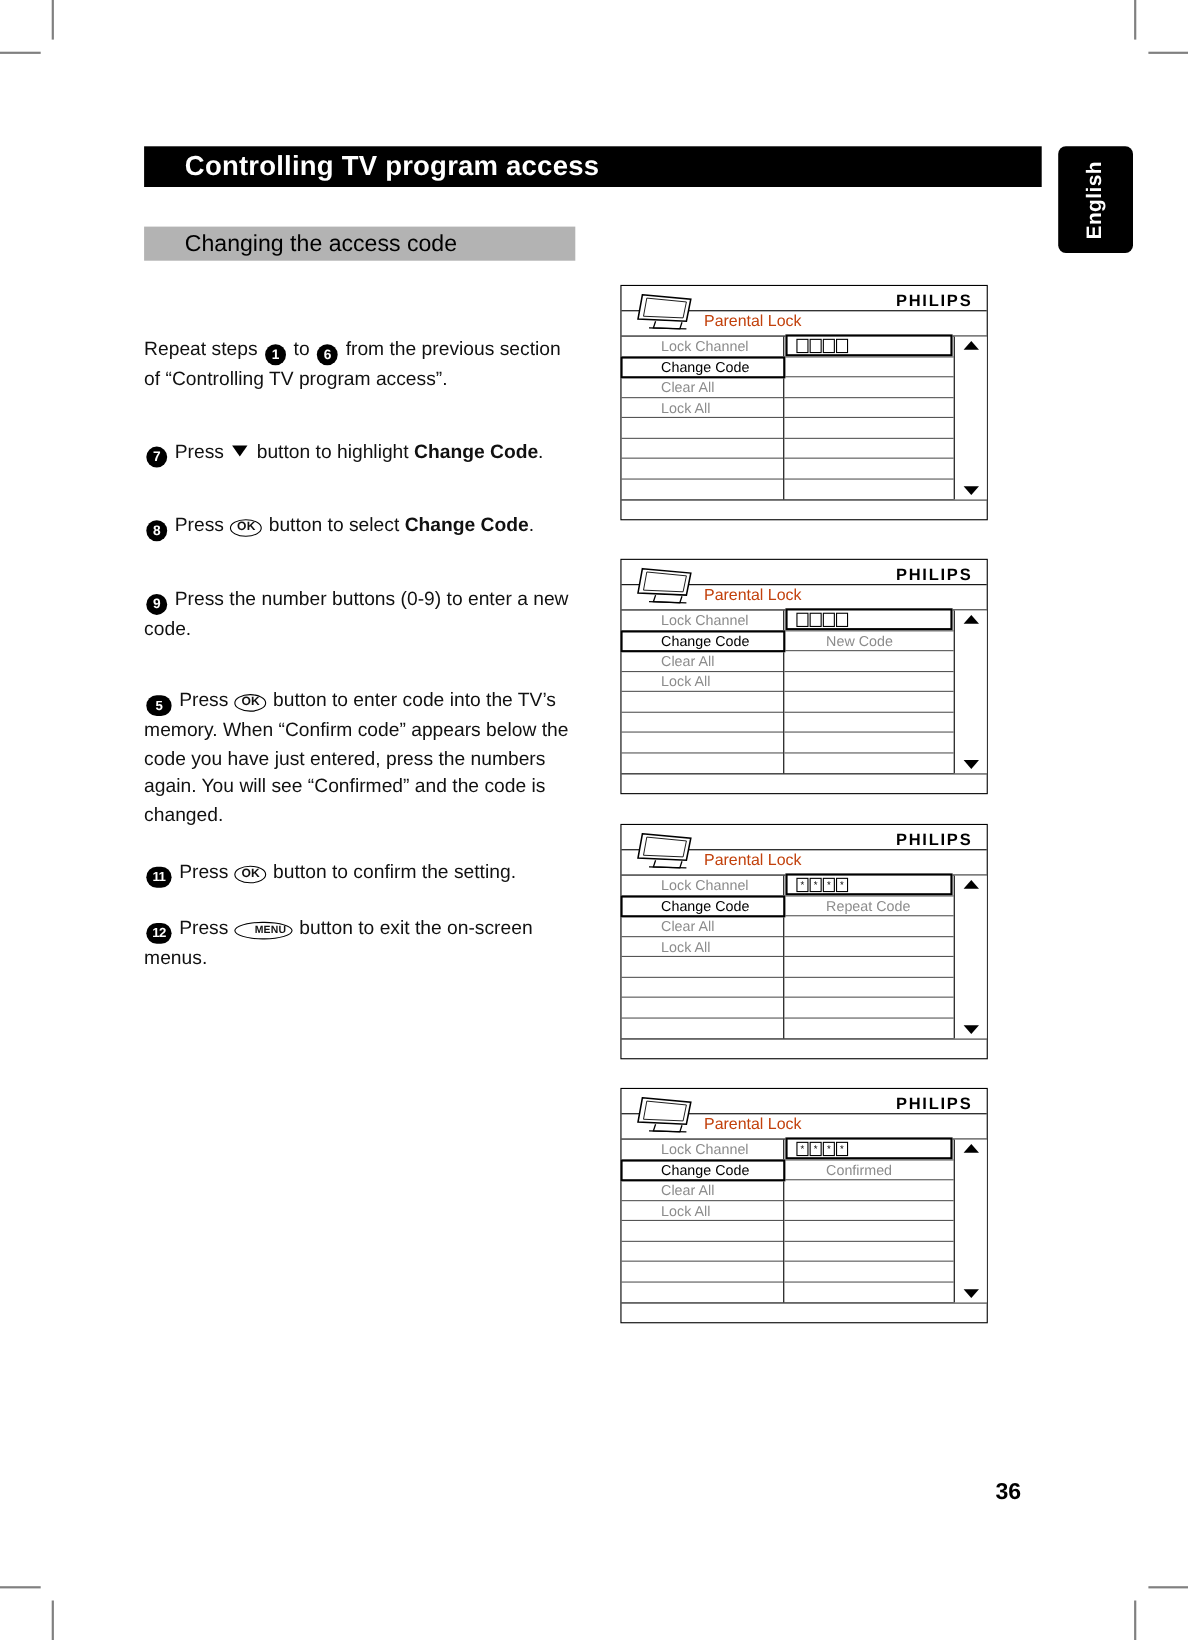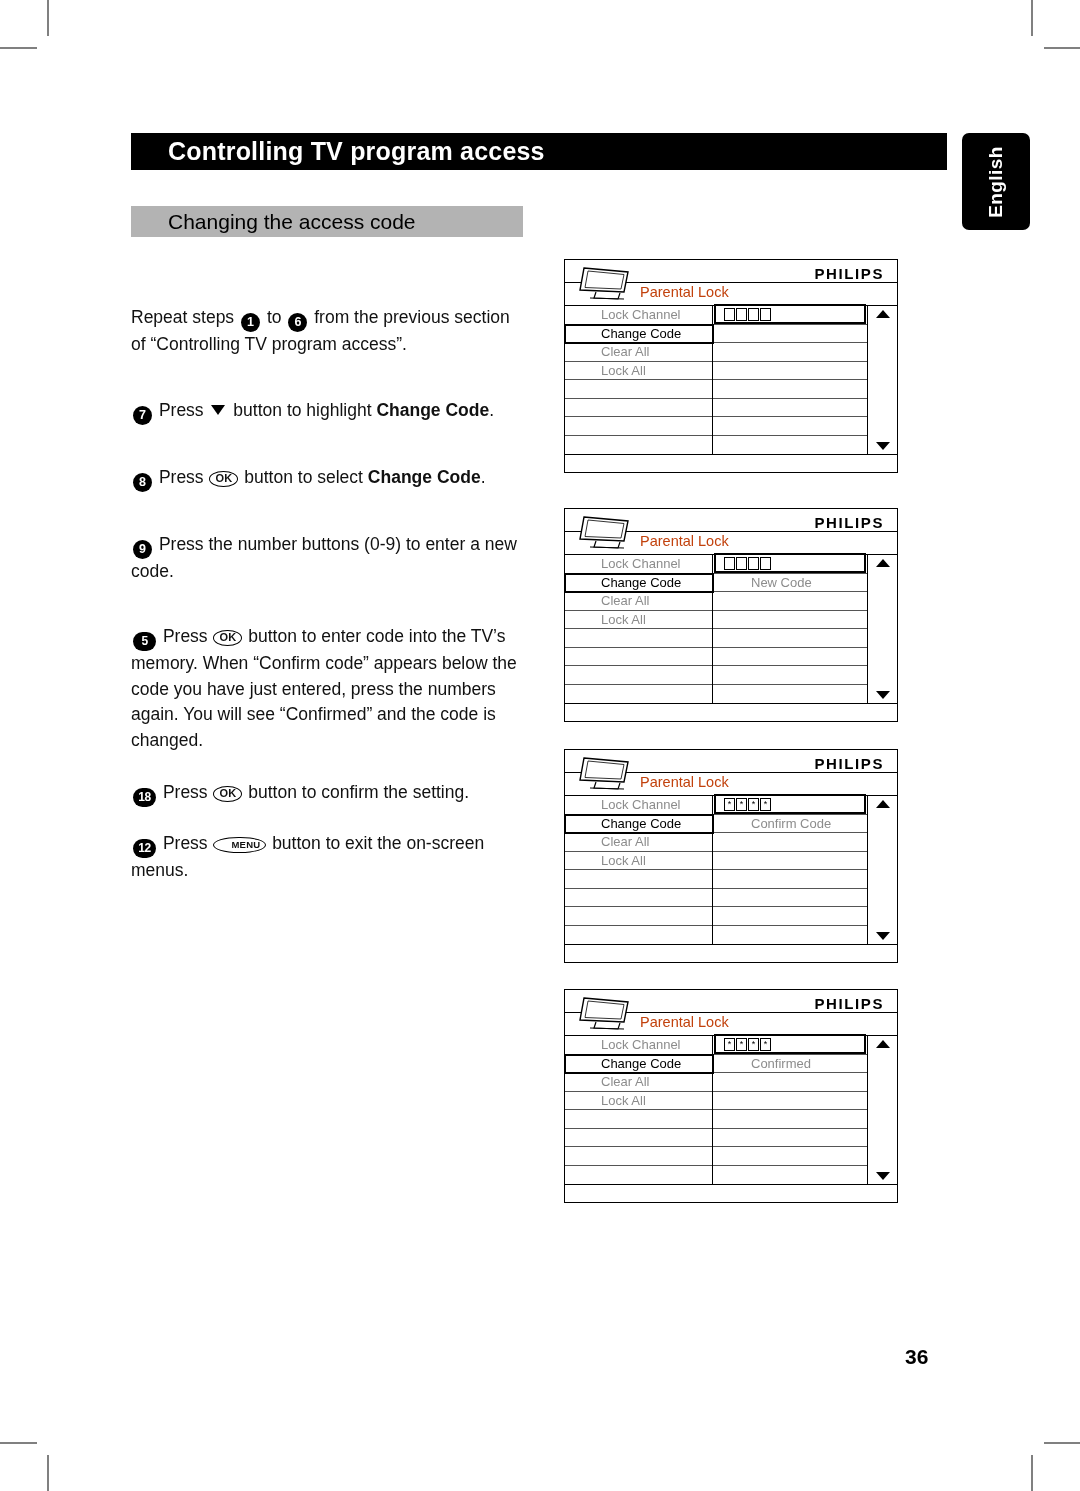--- a/index.html
+++ b/index.html
@@ -365,21 +365,21 @@
 
     <div class="para">
       <span class="num wide">5</span>
       <span>Press</span>
       <span class="key">OK</span>
       <span>button to enter code into the TV’s memory.</span>
       <span>When “Confirm code” appears below the code you have just entered, press the numbers again. You will see “Confirmed” and the code is changed.</span>
     </div>
 
     <div class="para" style="margin-top:26px;">
-      <span class="num wide">18</span>
+      <span class="num wide">11</span>
       <span>Press</span>
       <span class="key">OK</span>
       <span>button to confirm the setting.</span>
     </div>
 
     <div class="para" style="margin-top:24px;">
       <span class="num wide">12</span>
       <span>Press</span>
       <span class="key menu">MENU</span>
       <span>button to exit the on-screen menus.</span>
@@ -507,21 +507,21 @@
       </div>
       <div class="col-right">
         <div class="row codefield">
           <div class="codebox">
             <span class="digit">*</span>
             <span class="digit">*</span>
             <span class="digit">*</span>
             <span class="digit">*</span>
           </div>
         </div>
-        <div class="row">Confirm Code</div>
+        <div class="row">Repeat Code</div>
         <div class="row blank">&nbsp;</div>
         <div class="row blank">&nbsp;</div>
         <div class="row blank">&nbsp;</div>
         <div class="row blank">&nbsp;</div>
         <div class="row blank">&nbsp;</div>
         <div class="row blank" style="border-bottom:none;">&nbsp;</div>
       </div>
       <div class="col-scroll">
         <span class="scroll-up"></span>
         <span class="scroll-dn"></span>

